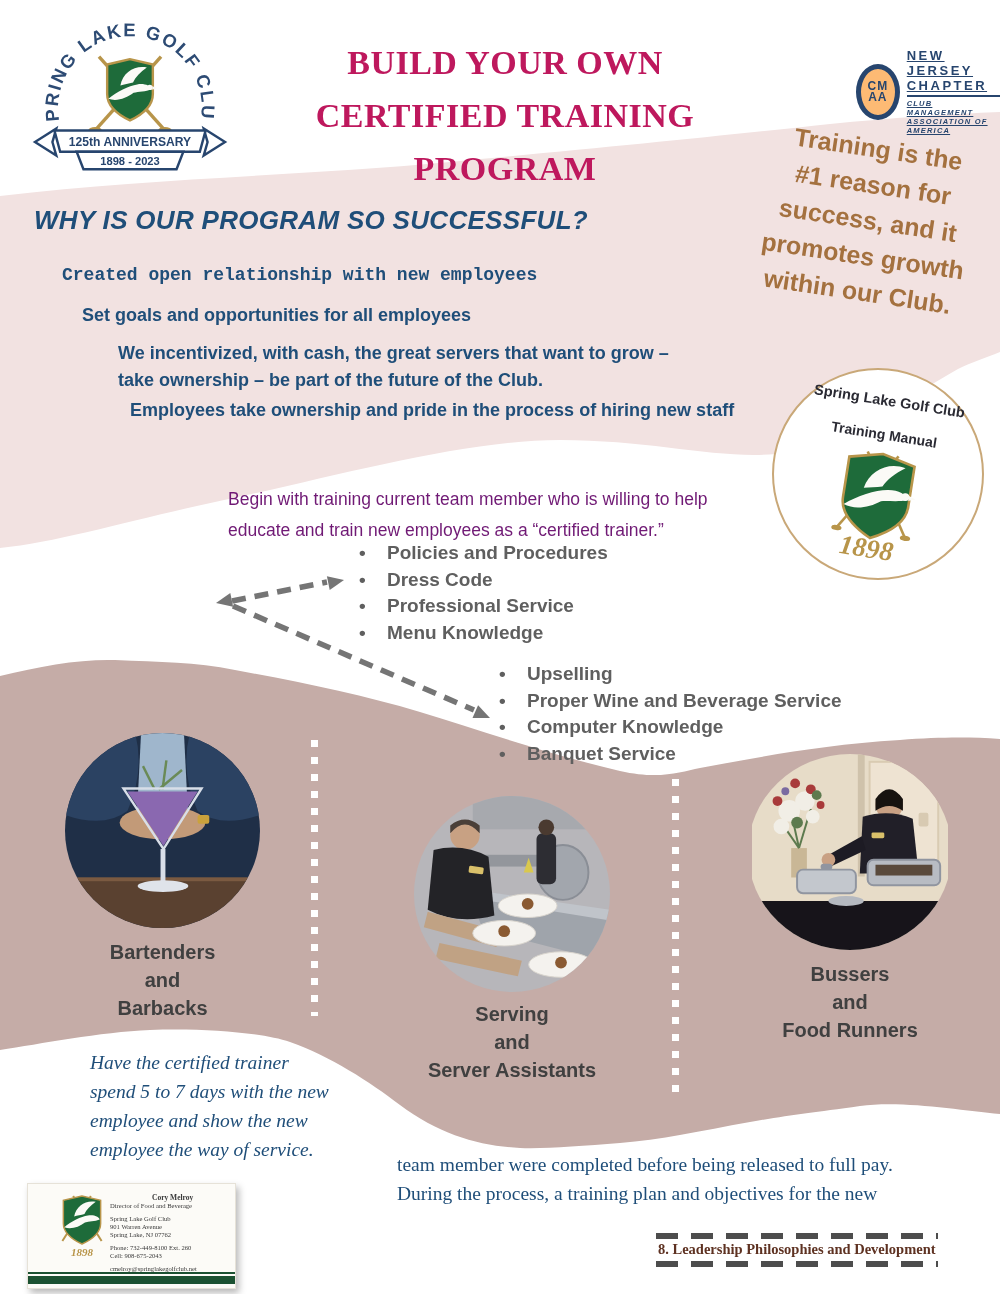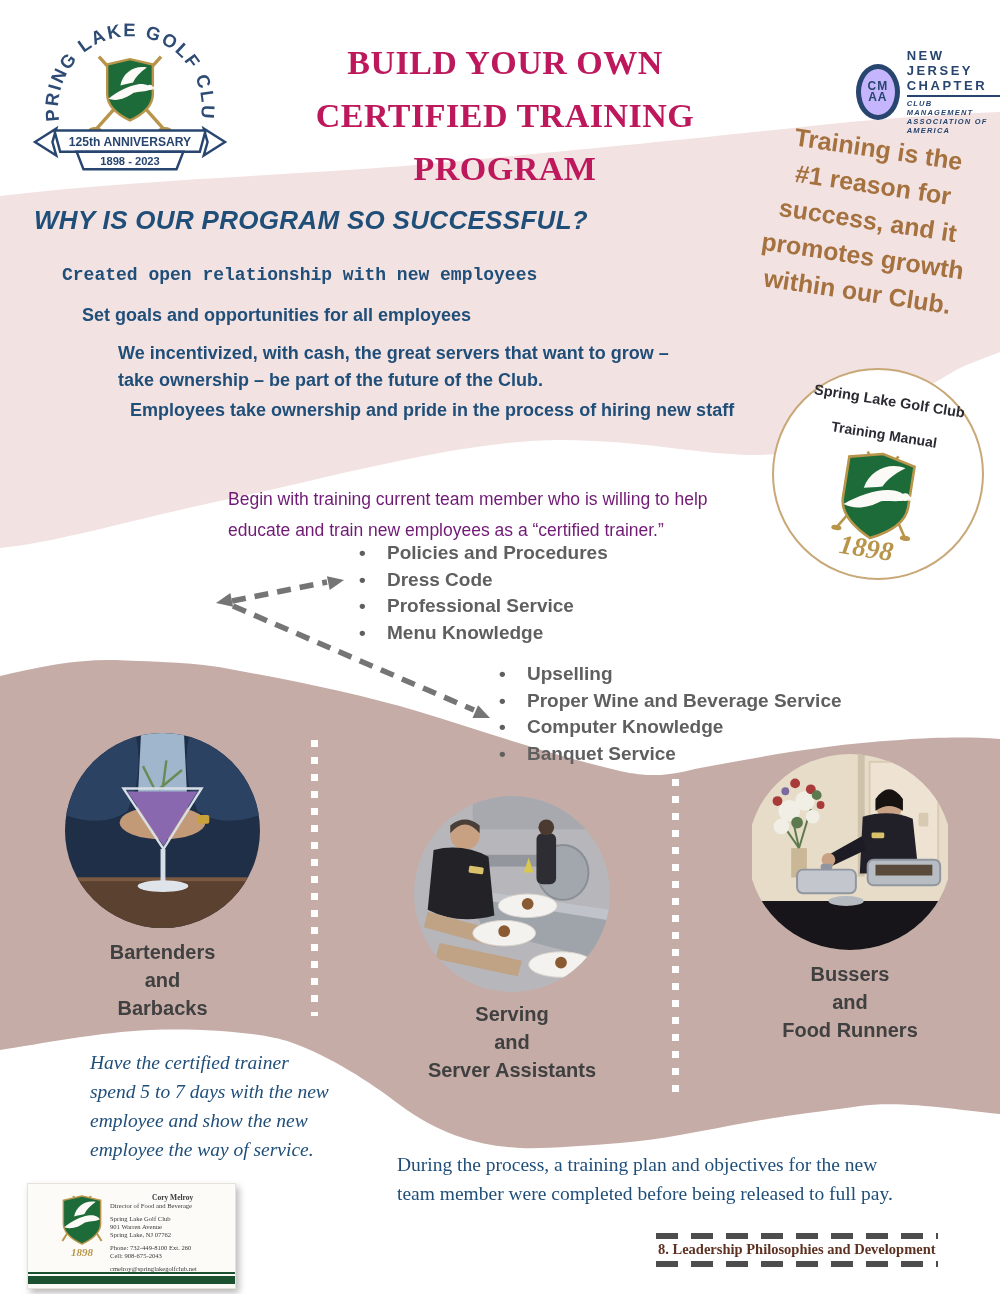--- a/index.html
+++ b/index.html
@@ -6,24 +6,24 @@
   .canvas{position:relative;width:1000px;height:1294px;background:#ffffff;overflow:hidden;
           font-family:"Liberation Sans",sans-serif;}
   .abs{position:absolute;}
   svg text{font-family:"Liberation Sans",sans-serif;}
 
   
   .title{left:255px;top:36px;width:500px;text-align:center;
          font-family:"Liberation Serif",serif;font-weight:600;font-size:34px;
          line-height:53px;color:#be185d;letter-spacing:.5px;}
   .cmaa{left:856px;top:48px;display:flex;align-items:center;gap:7px;}
-  .cmaa-seal{width:46px;height:46px;border-radius:50%;border:5px solid #27456e;background:#c4b5fd;
+  .cmaa-seal{width:46px;height:46px;border-radius:50%;border:5px solid #27456e;background:#fdba74;
              display:flex;flex-direction:column;align-items:center;justify-content:center;
              color:#27456e;font-weight:bold;font-size:12px;line-height:11px;letter-spacing:1px;}
-  .cmaa-text{color:#27456e;}
+  .cmaa-text{color:#27456e;text-decoration:underline;}
   .cmaa-text .big{font-size:13px;font-weight:bold;letter-spacing:2.5px;line-height:15px;}
   .cmaa-text .rule{height:2px;background:#27456e;margin:2px 0;}
   .cmaa-text .small{font-size:7.5px;font-weight:bold;letter-spacing:1.2px;line-height:9px;font-style:italic;}
 
   
   .callout{left:742px;top:130px;width:252px;text-align:center;transform:rotate(8.5deg);
            color:#a4713f;font-weight:bold;font-size:25px;line-height:36px;}
   .why-heading{left:34px;top:205px;font-size:26px;font-style:italic;font-weight:bold;
                color:#1f4e79;white-space:nowrap;letter-spacing:.3px;}
   .why-point{color:#1f4e79;font-weight:bold;font-size:18px;white-space:nowrap;line-height:27px;}
@@ -321,22 +321,22 @@
   </div>
 
   <div class="abs serif-note trainer-note">
     <div>Have the certified trainer</div>
     <div>spend 5 to 7 days with the new</div>
     <div>employee and show the new</div>
     <div>employee the way of service.</div>
   </div>
 
   <div class="abs serif-note process-note">
+    <div>team member were completed before being released to full pay.</div>
     <div>During the process, a training plan and objectives for the new</div>
-    <div>team member were completed before being released to full pay.</div>
   </div>
 
   <div class="abs card">
     <svg style="position:absolute;left:26px;top:10px;" width="56" height="52" viewBox="0 0 100 106">
       <g stroke="#b8954a" stroke-width="4">
         <line x1="10" y1="96" x2="68" y2="4"></line>
           <line x1="90" y1="96" x2="32" y2="4"></line>
       </g>
       <path d="M50,4 L12,13 L12,60 Q12,84 50,102 Q88,84 88,60 L88,13 Z" fill="#1e6b3a" stroke="#b8954a" stroke-width="3"></path>
       <g fill="#fbfaf6">

